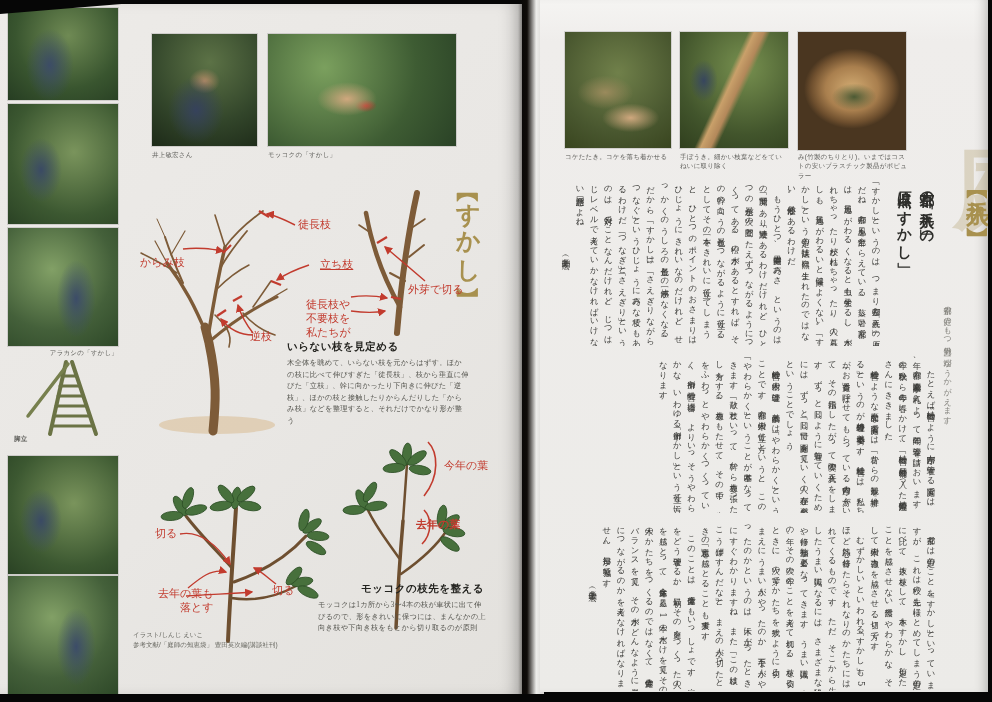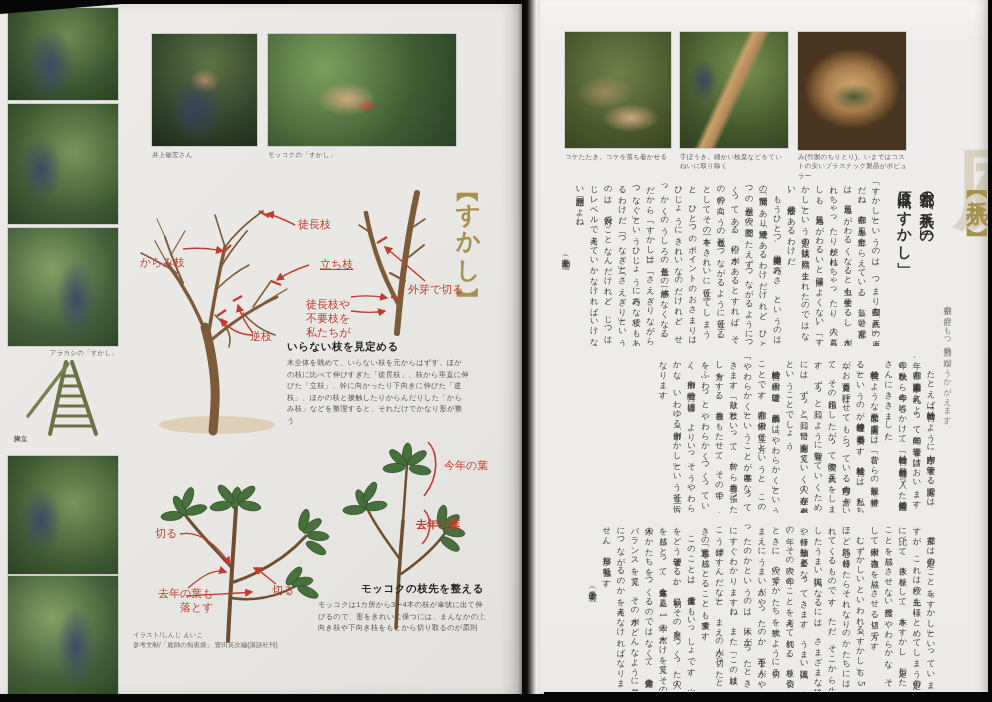--- a/index.html
+++ b/index.html
@@ -229,21 +229,21 @@
     </svg>
 
     <span class="rlabel" style="left:155px;top:523px;">切る</span>
     <span class="rlabel" style="left:158px;top:583px;text-align:right;">去年の葉も
 落とす</span>
     <span class="rlabel" style="left:272px;top:580px;">切る</span>
     <span class="rlabel" style="left:422px;top:455px;margin-left:22px;">今年の葉</span>
     <span class="rlabel" style="left:416px;top:514px;font-weight:bold;">去年の葉</span>
 
     <div class="heading" style="left:318px;top:578px;margin-left:43px;">モッコクの枝先を整える</div>
-    <div class="body-sm" style="left:318px;top:595px;width:168px;">モッコクは1カ所から3〜4本の枝が車状に出て伸びるので、形をきれいに保つには、まんなかの上向き枝や下向き枝をもとから切り取るのが原則</div>
+    <div class="body-sm" style="left:318px;top:595px;width:168px;font-family:Liberation Serif, serif;">モッコクは1カ所から3〜4本の枝が車状に出て伸びるので、形をきれいに保つには、まんなかの上向き枝や下向き枝をもとから切り取るのが原則</div>
 
     <div class="credits" style="left:133px;top:626px;">イラスト/しんじ えいこ
 参考文献/「庭師の知恵袋」 豊田英次編(講談社刊)</div>
   </div>
 
   <div class="corner-notch"></div>
   <div class="gutter"></div>
 
   <div class="right-page">
 

